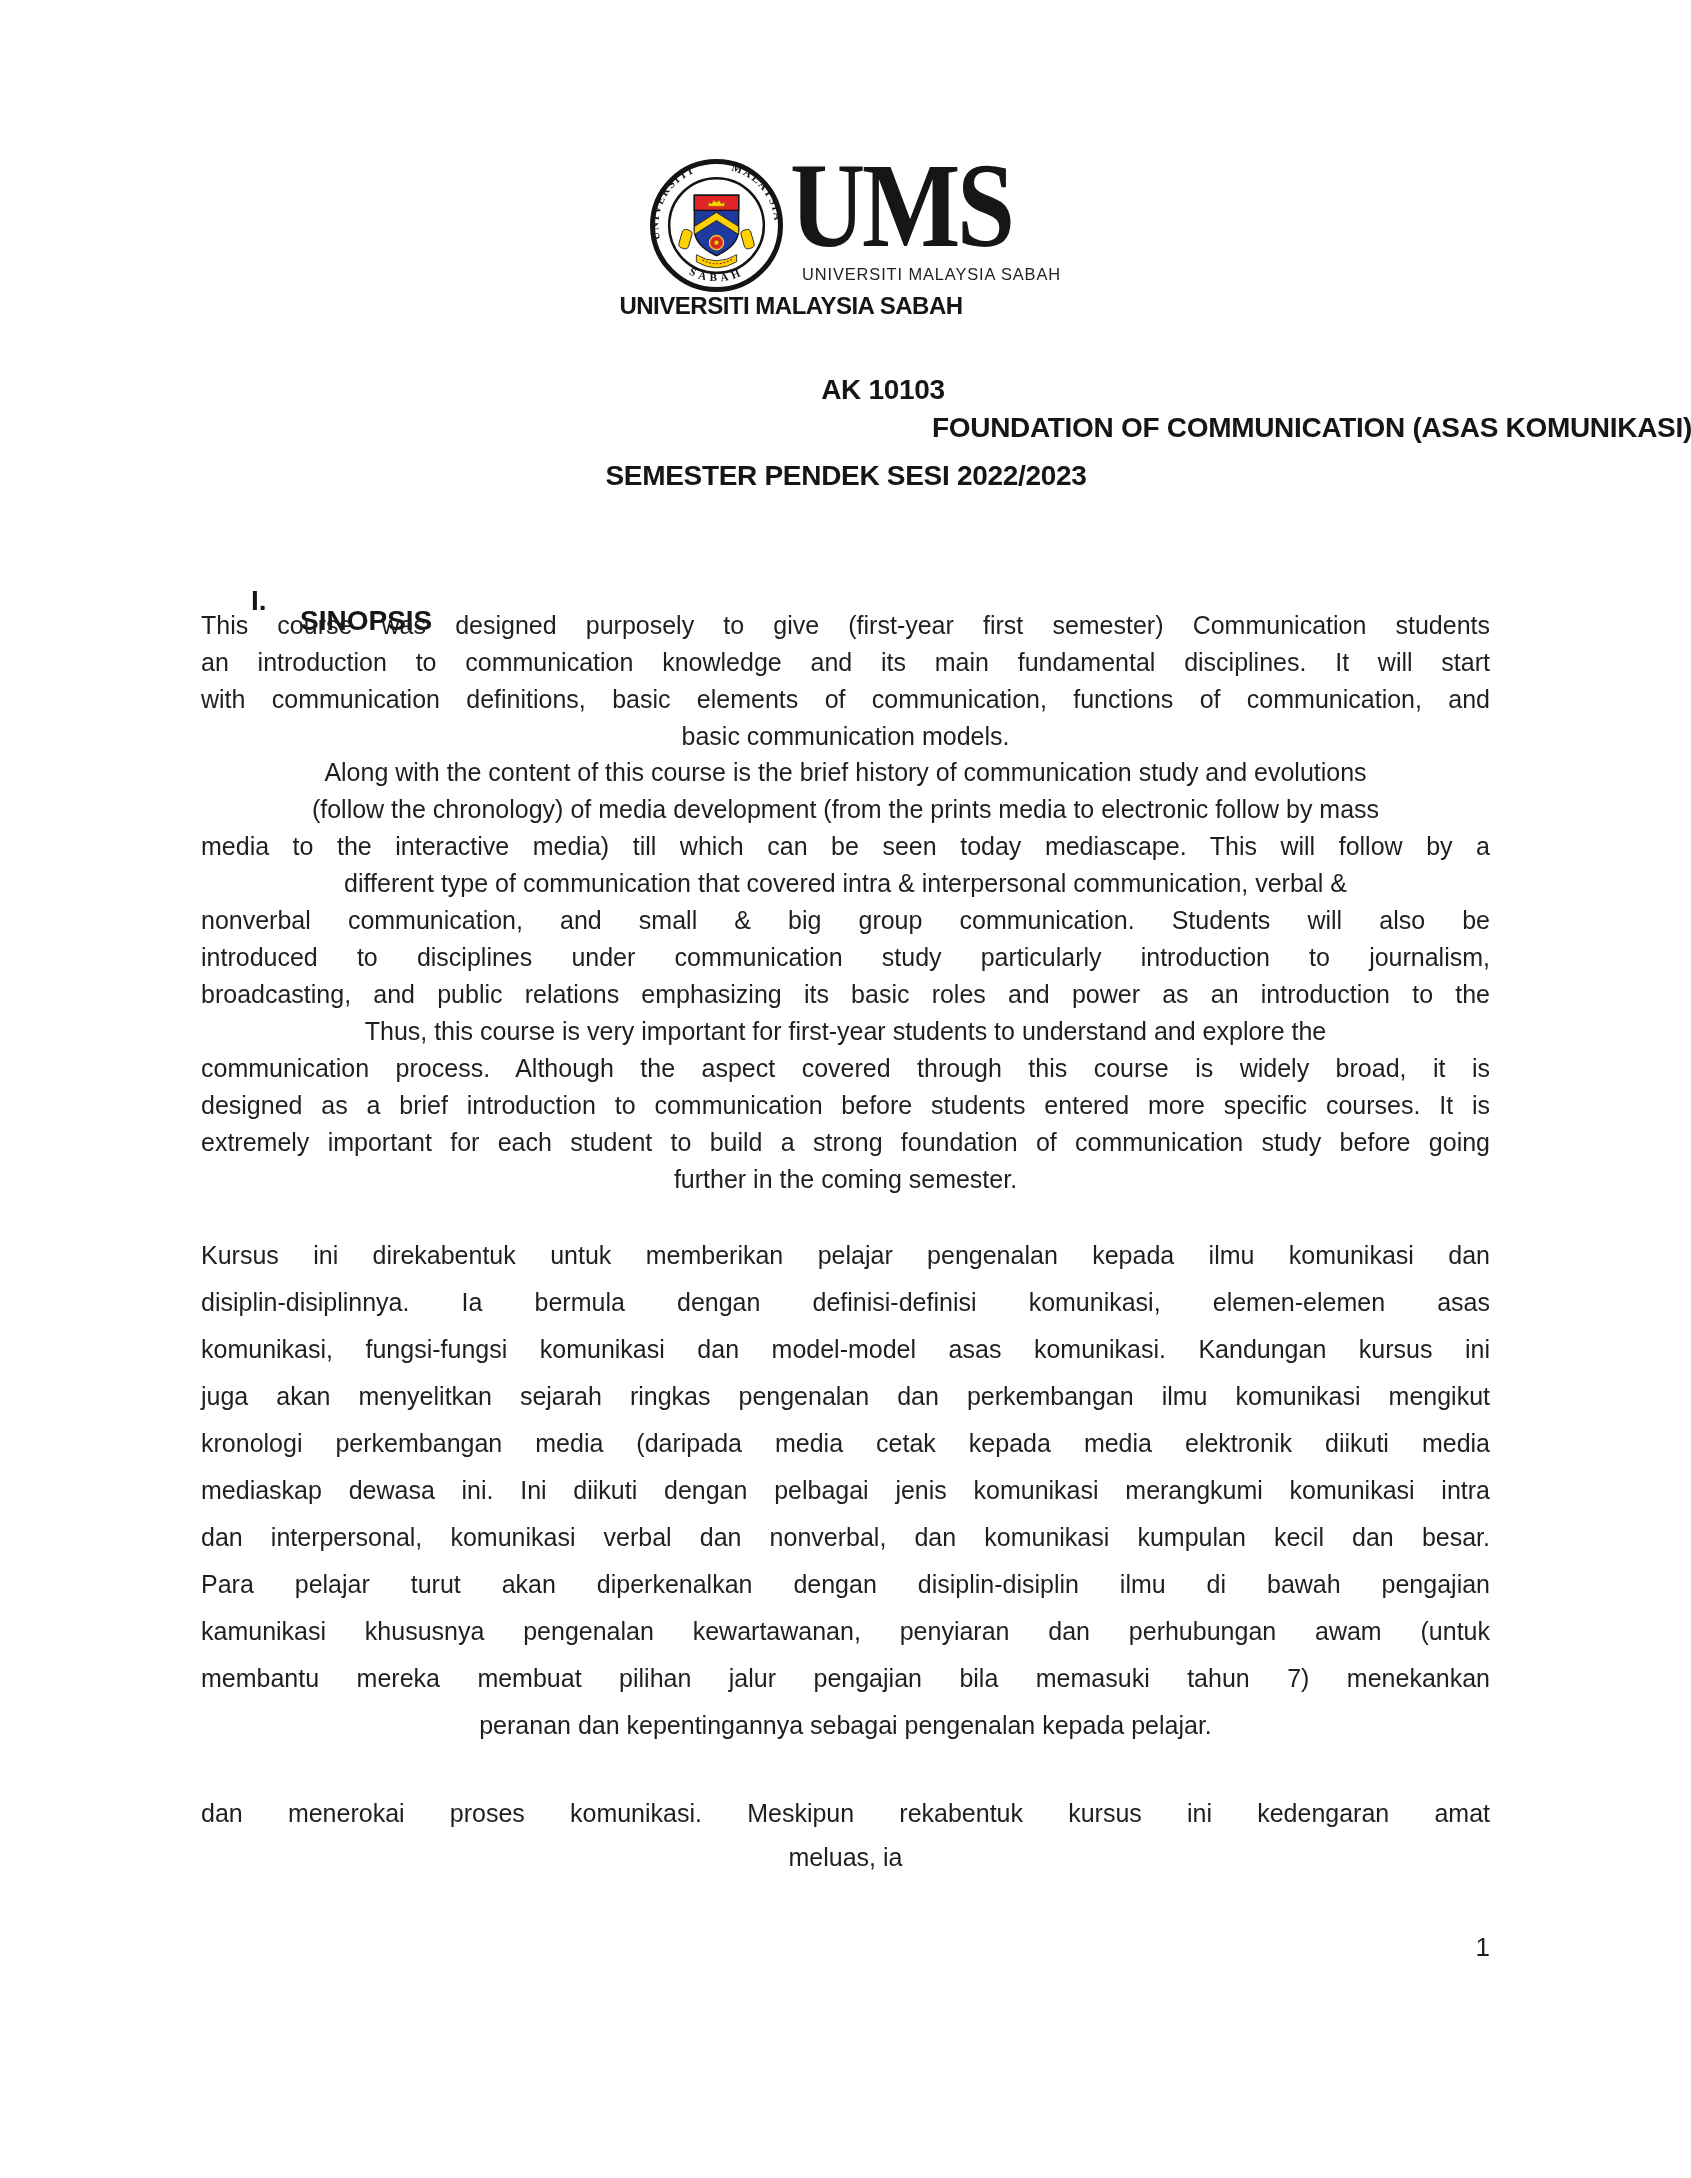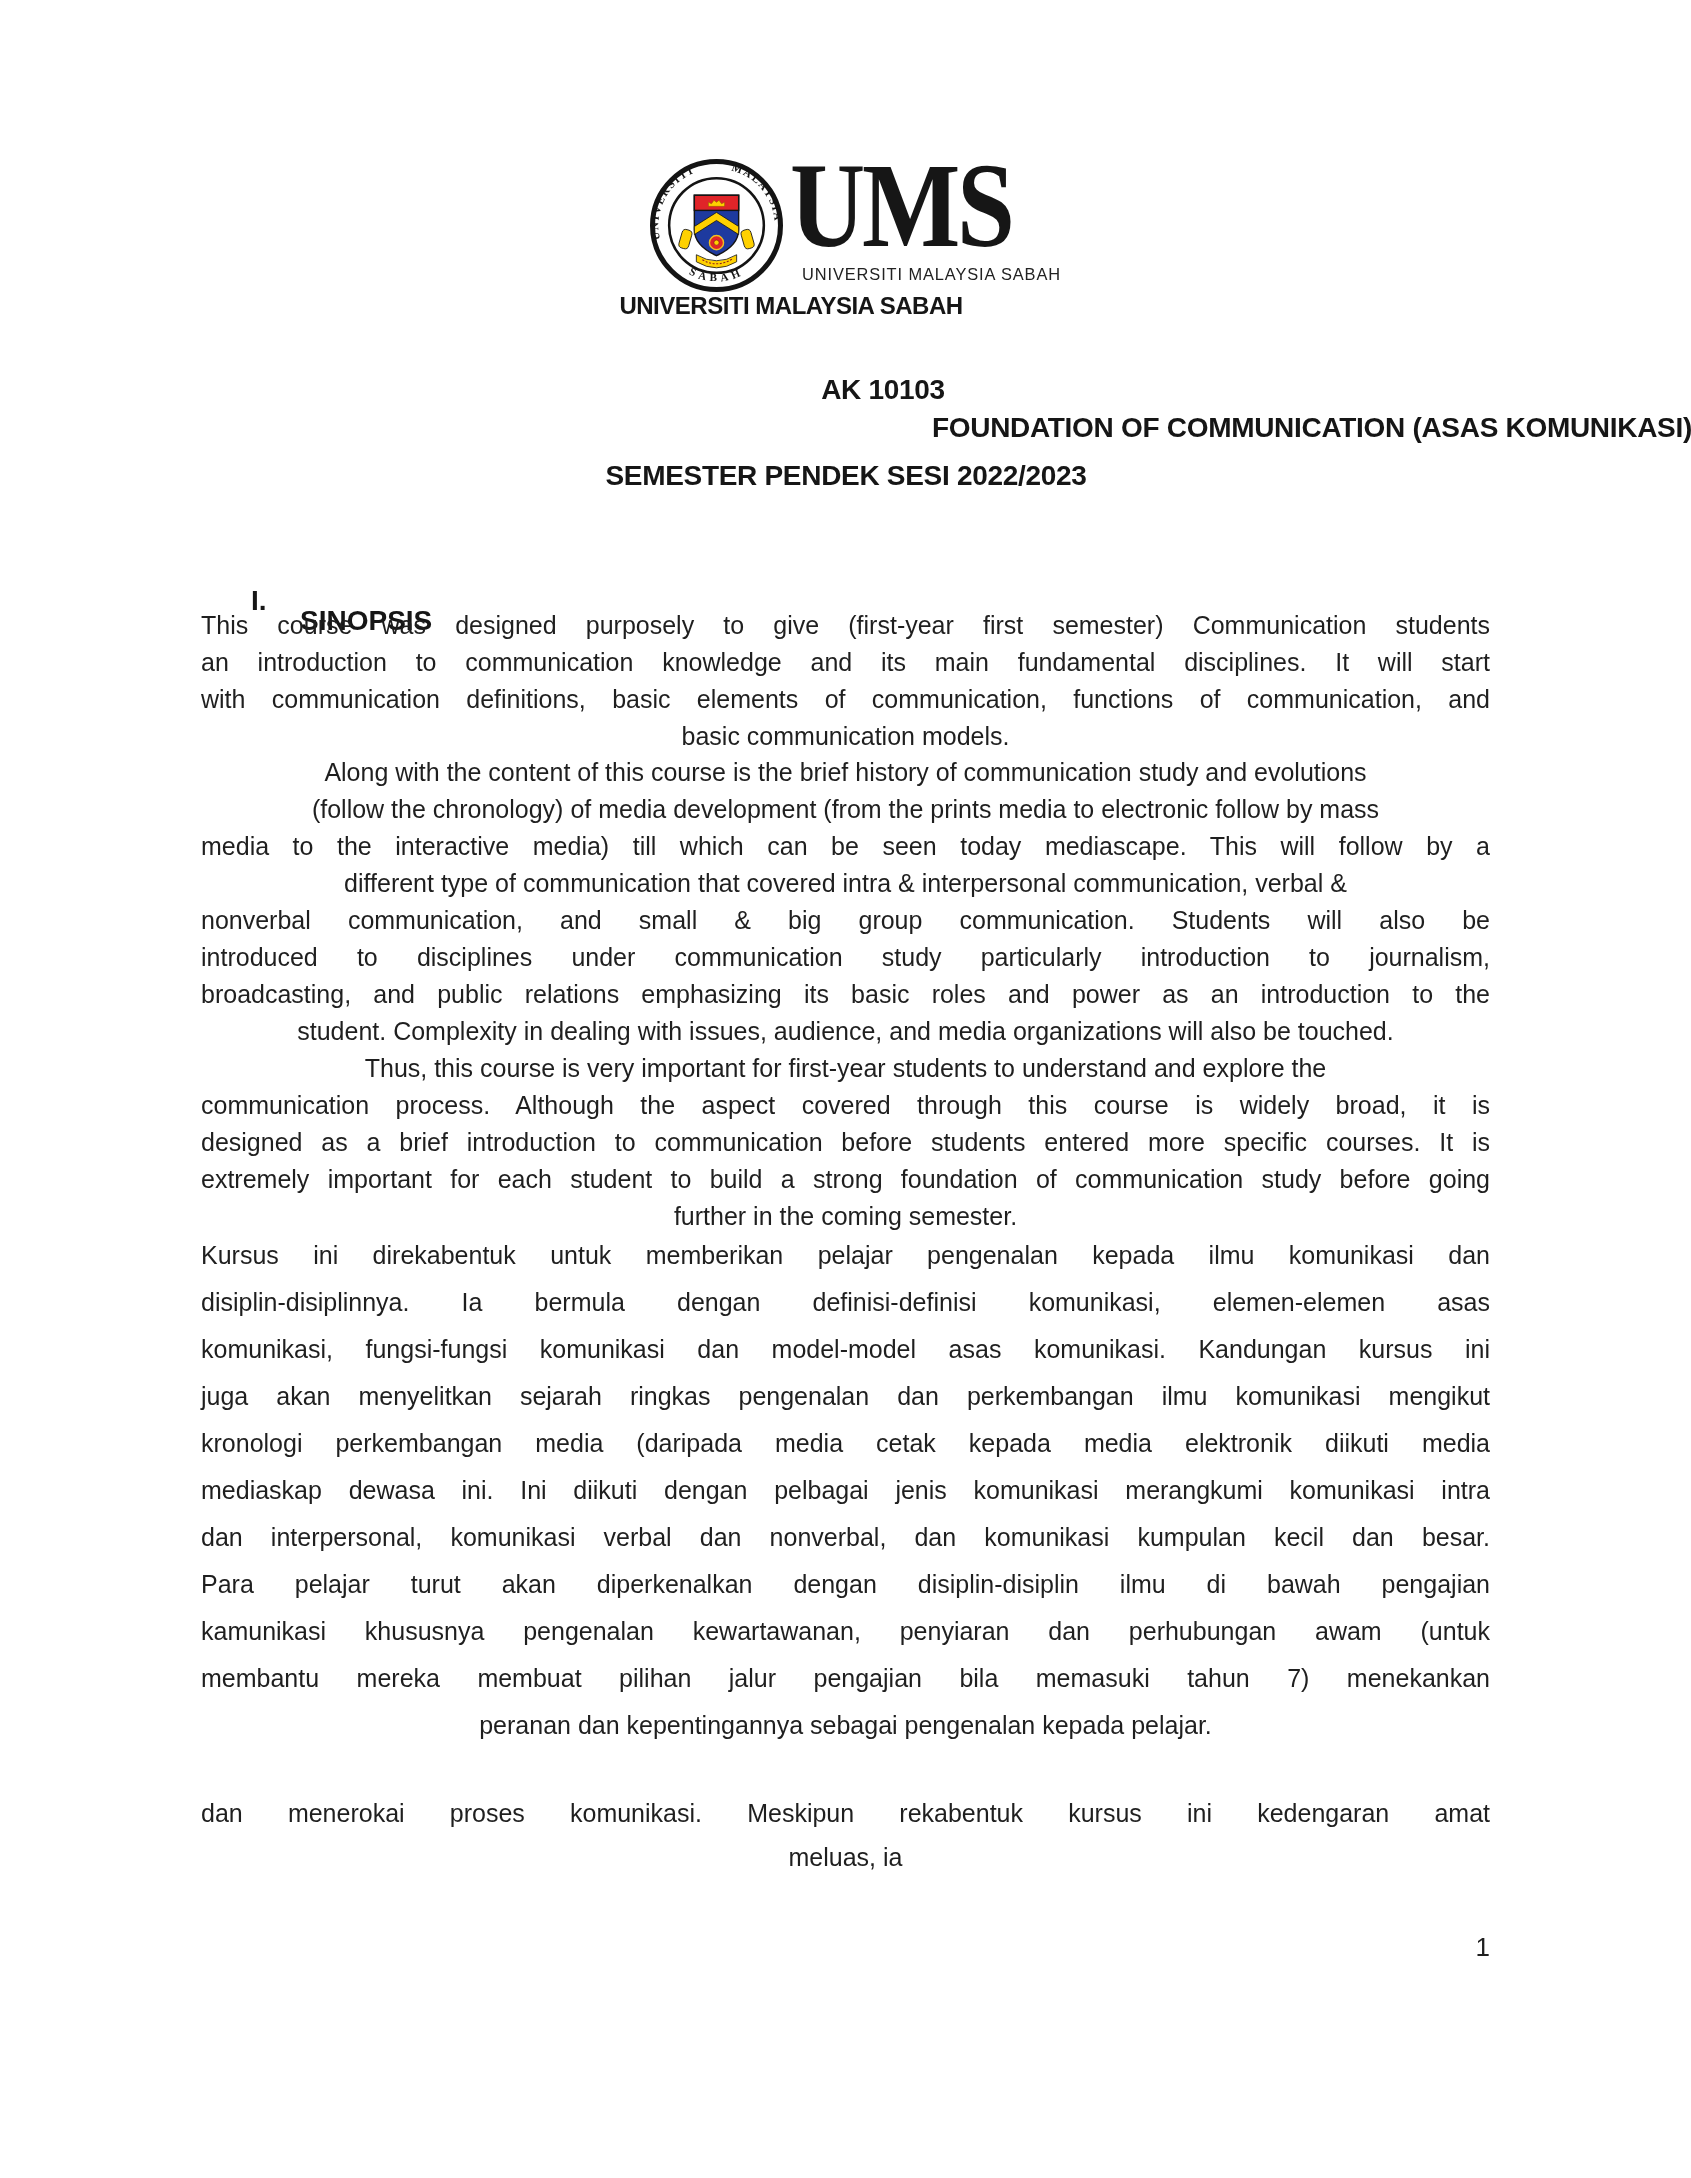--- a/index.html
+++ b/index.html
@@ -111,21 +111,20 @@
       <div class="line rag">basic communication models.</div>
     </div>
   <div class="para p-en" id="para-1" style="top:754px">
       <div class="line rag">Along with the content of this course is the brief history of communication study and evolutions</div>
       <div class="line rag">(follow the chronology) of media development (from the prints media to electronic follow by mass</div>
       <div class="line just">media to the interactive media) till which can be seen today mediascape. This will follow by a</div>
       <div class="line rag">different type of communication that covered intra &amp; interpersonal communication, verbal &amp;</div>
       <div class="line just">nonverbal communication, and small &amp; big group communication. Students will also be</div>
       <div class="line just">introduced to disciplines under communication study particularly introduction to journalism,</div>
       <div class="line just">broadcasting, and public relations emphasizing its basic roles and power as an introduction to the</div>
-      <div class="line rag">student. Complexity in dealing with issues, audience, and media organizations will also be touched.</div>
       <div class="line rag">Thus, this course is very important for first-year students to understand and explore the</div>
       <div class="line just">communication process. Although the aspect covered through this course is widely broad, it is</div>
       <div class="line just">designed as a brief introduction to communication before students entered more specific courses. It is</div>
       <div class="line just">extremely important for each student to build a strong foundation of communication study before going</div>
       <div class="line rag">further in the coming semester.</div>
     </div>
   <div class="para p-my" id="para-2" style="top:1232px">
       <div class="line just">Kursus ini direkabentuk untuk memberikan pelajar pengenalan kepada ilmu komunikasi dan</div>
       <div class="line just">disiplin-disiplinnya. Ia bermula dengan definisi-definisi komunikasi, elemen-elemen asas</div>
       <div class="line just">komunikasi, fungsi-fungsi komunikasi dan model-model asas komunikasi. Kandungan kursus ini</div>

